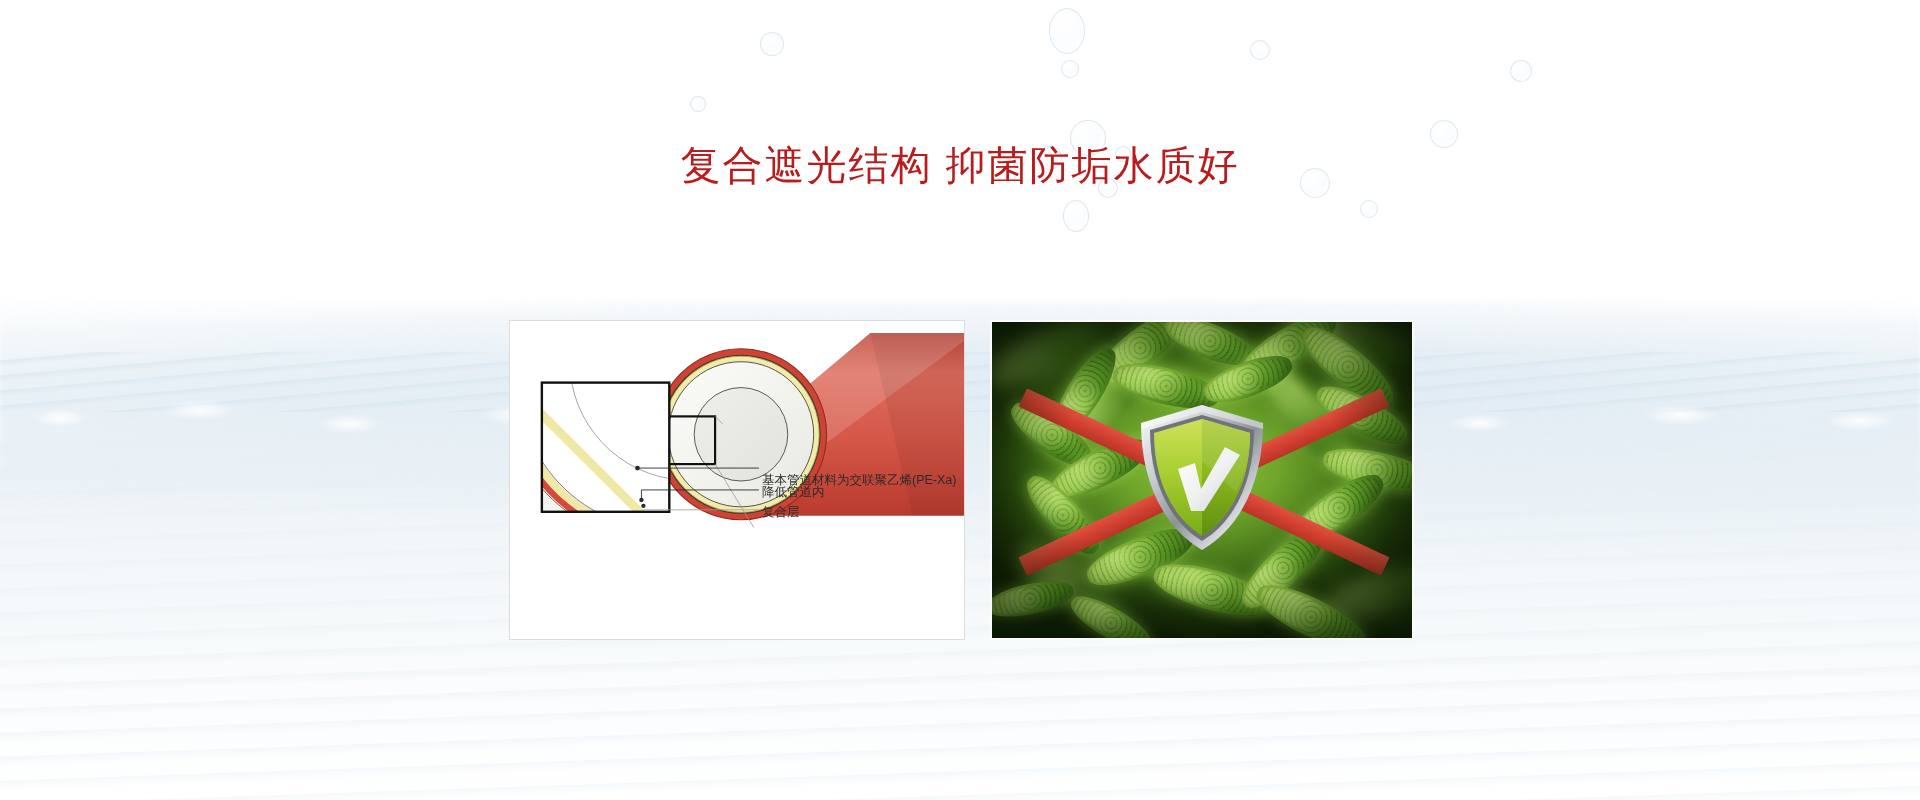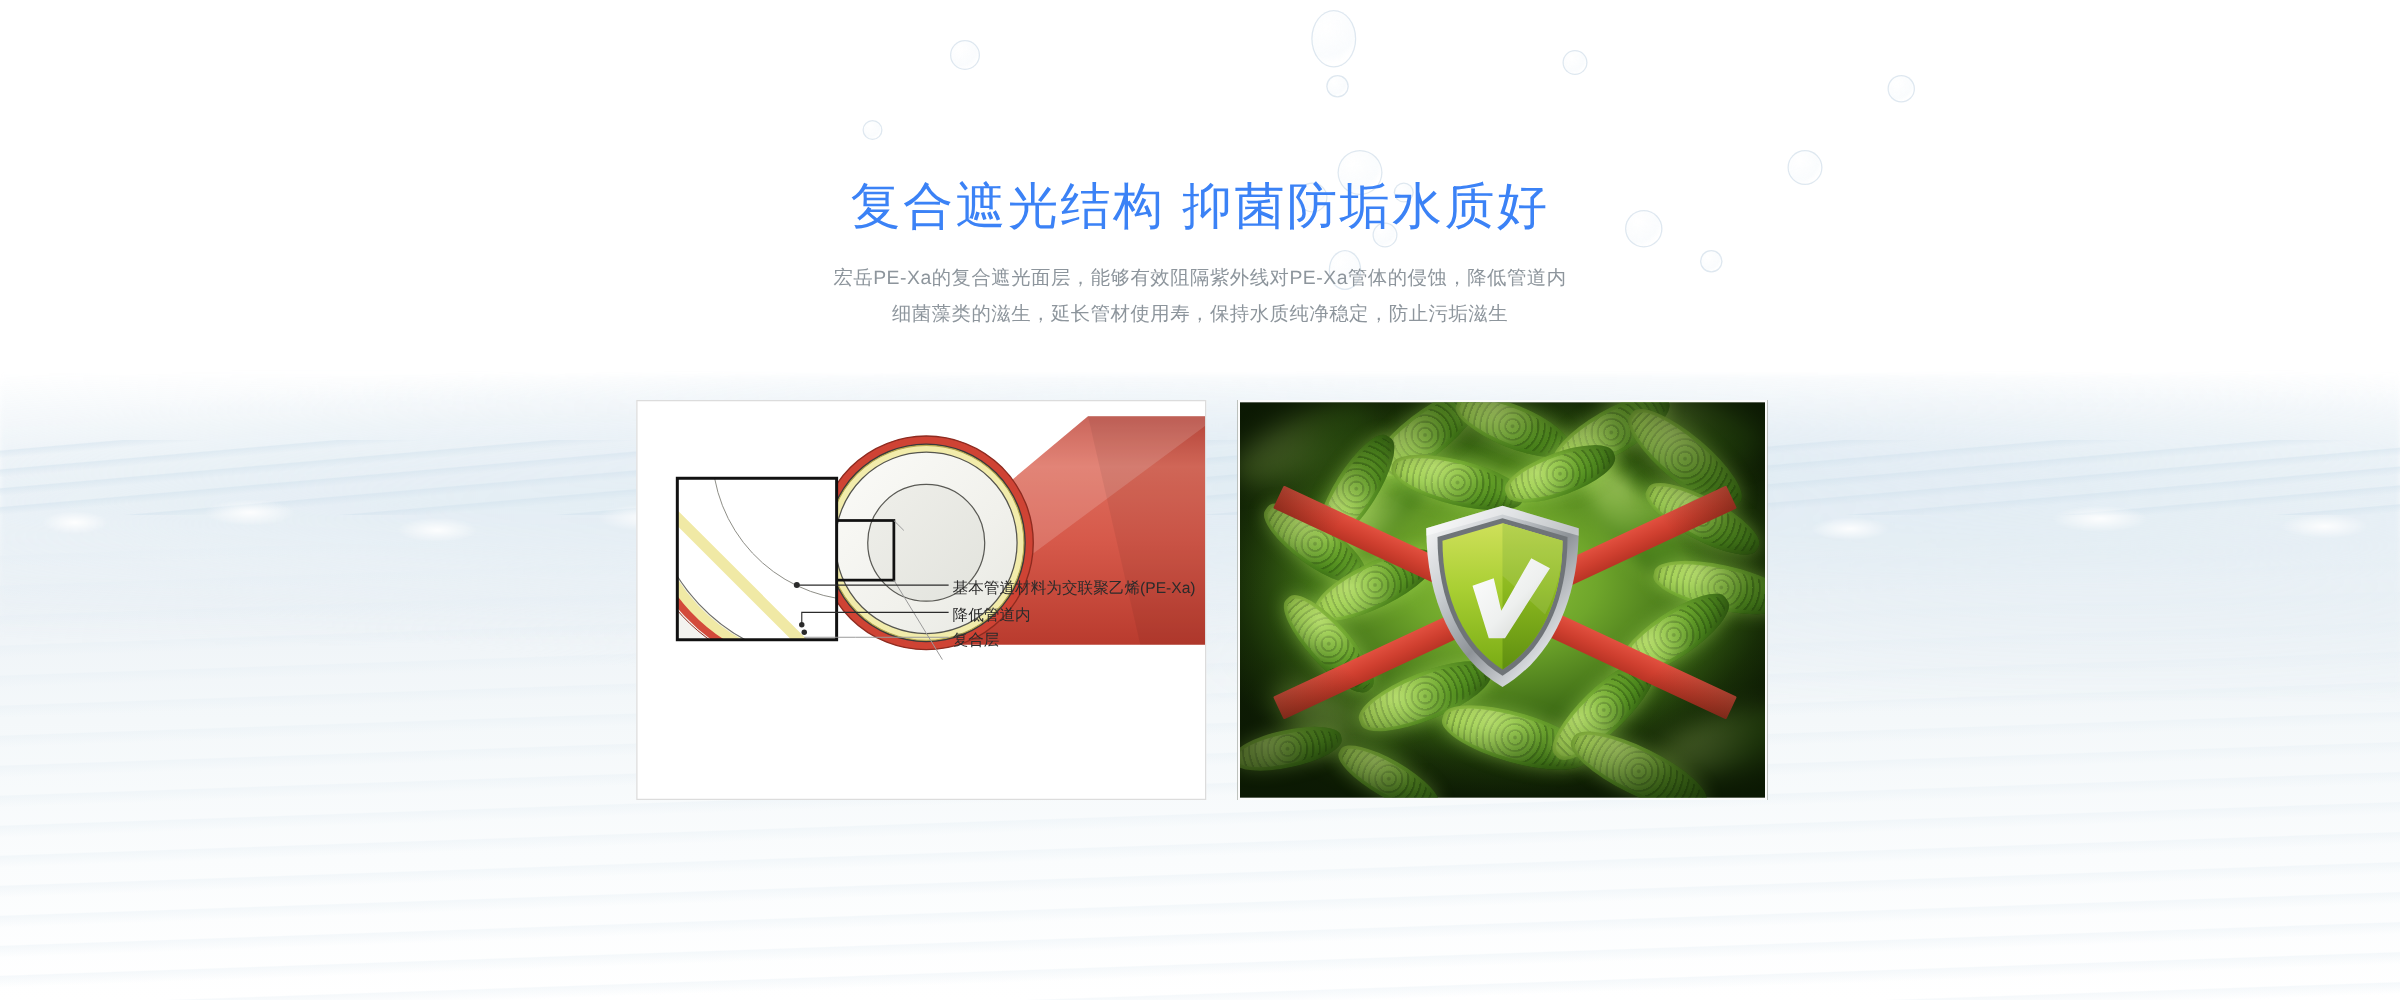--- a/index.html
+++ b/index.html
@@ -57,21 +57,21 @@
   }
   .bg-bubbles{position:absolute;inset:0;pointer-events:none;}
   .bubble{
     position:absolute;border-radius:50%;
     border:1px solid rgba(197,214,228,.55);
     background:radial-gradient(circle at 32% 28%, rgba(255,255,255,.9), rgba(235,243,249,.25) 60%, rgba(255,255,255,0) 75%);
   }
   
   .headings{position:absolute;left:0;right:0;top:138px;text-align:center;}
   .title{
-    font-size:40px;color:#3b82f6;letter-spacing:2px;line-height:1.35;
+    font-size:40px;color:#b91c1c;letter-spacing:2px;line-height:1.35;
     font-weight:400;margin:0;white-space:nowrap;
   }
   .subtitle{
     margin:16px auto 0;width:760px;
     font-size:15.5px;color:#8d959c;line-height:1.9;letter-spacing:.4px;
   }
   .sub-line{display:block;}
   
   .panels{position:absolute;left:0;top:320px;width:1920px;height:320px;}
   .panel{position:absolute;top:0;}
@@ -143,24 +143,20 @@
     <div class="bubble" style="left:1300px;top:168px;width:28px;height:28px;"></div>
     <div class="bubble" style="left:1360px;top:200px;width:16px;height:16px;"></div>
     <div class="bubble" style="left:1063px;top:200px;width:24px;height:30px;"></div>
     <div class="bubble" style="left:1250px;top:40px;width:18px;height:18px;"></div>
     <div class="bubble" style="left:760px;top:32px;width:22px;height:22px;"></div>
     <div class="bubble" style="left:690px;top:96px;width:14px;height:14px;"></div>
   </div>
 
   <div class="headings">
     <h1 class="title">复合遮光结构 抑菌防垢水质好</h1>
-    <div class="subtitle">
-      <span class="sub-line">宏岳PE-Xa的复合遮光面层，能够有效阻隔紫外线对PE-Xa管体的侵蚀，降低管道内</span>
-      <span class="sub-line">细菌藻类的滋生，延长管材使用寿，保持水质纯净稳定，防止污垢滋生</span>
-    </div>
   </div>
 
   <div class="panels">
 
     <div class="panel panel-diagram">
       <svg class="panel-svg" viewBox="0 0 456 320" preserveAspectRatio="none">
         <defs>
           <linearGradient id="pipeBody" x1="0" y1="0" x2="0" y2="1">
             <stop offset="0%" stop-color="#c0483c"></stop>
             <stop offset="22%" stop-color="#dd6d5d"></stop>
@@ -231,21 +227,21 @@
           <circle cx="132" cy="180" r="2.2" fill="#2b2b2b" stroke="none"></circle>
           <path d="M132,180 L132,170 L250,170"></path>
           <circle cx="134" cy="186" r="2.2" fill="#2b2b2b" stroke="none"></circle>
         </g>
         <g stroke="#9a9a9a" stroke-width="0.8" fill="none">
           <path d="M134,190 L175,190 L250,190"></path>
         </g>
       </svg>
 
       <div class="callouts">
-        <div class="callout-label" style="left:252px;top:141px;">基本管道材料为交联聚乙烯(PE-Xa)</div>
+        <div class="callout-label" style="left:252px;top:151px;">基本管道材料为交联聚乙烯(PE-Xa)</div>
         <div class="callout-label" style="left:252px;top:163px;">降低管道内</div>
         <div class="callout-label" style="left:252px;top:183px;">复合层</div>
       </div>
     </div>
 
     <div class="panel panel-bacteria">
       <div class="bact-stage">
         <div class="bact-bg"></div>
 
         <div class="blob blur2" style="left:-10px;top:10px;width:120px;height:44px;transform:rotate(-24deg);"></div>

